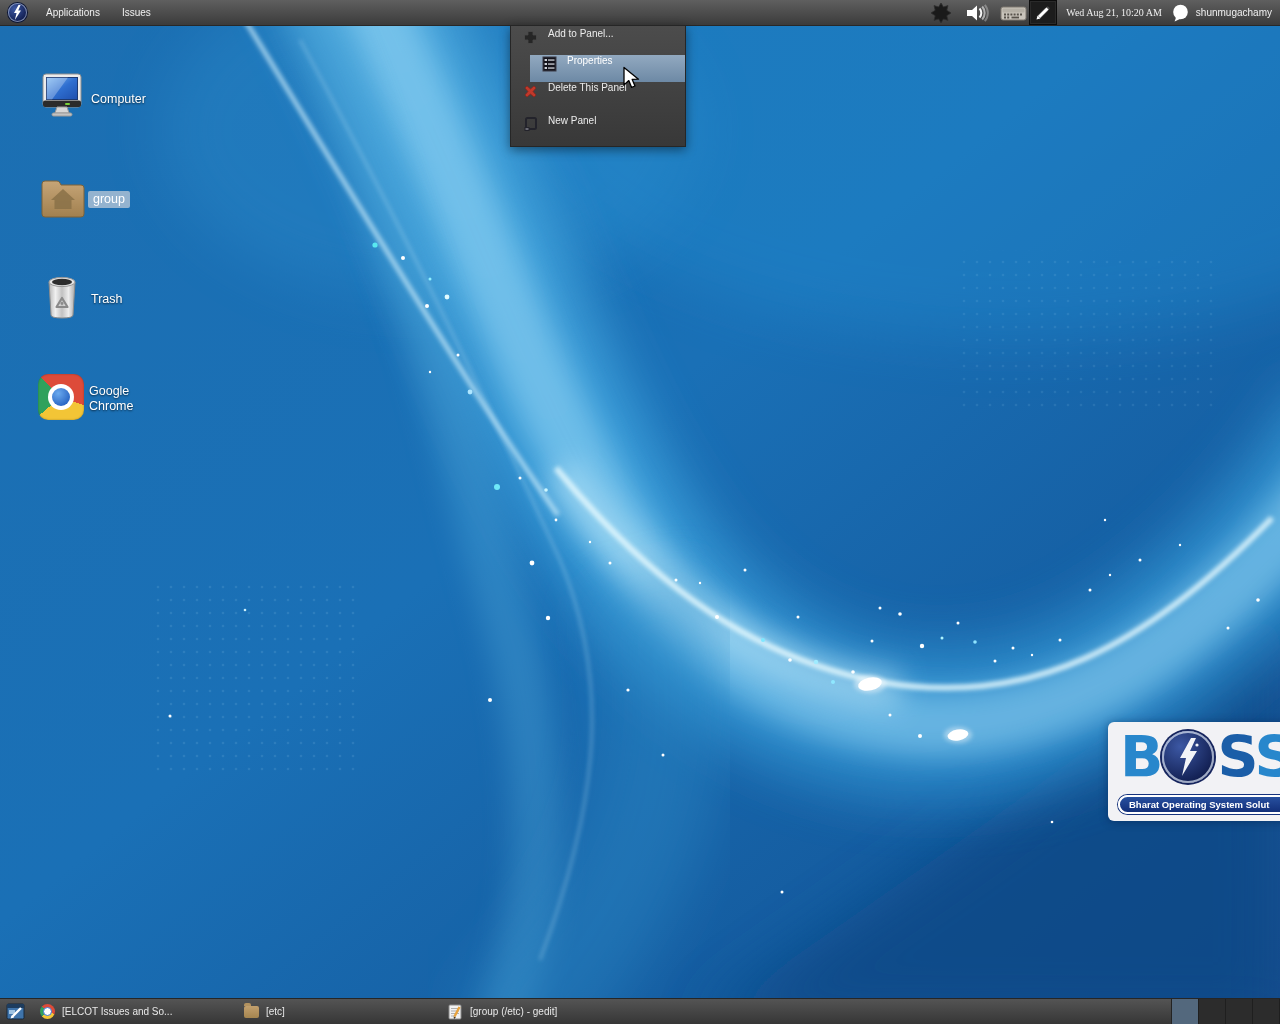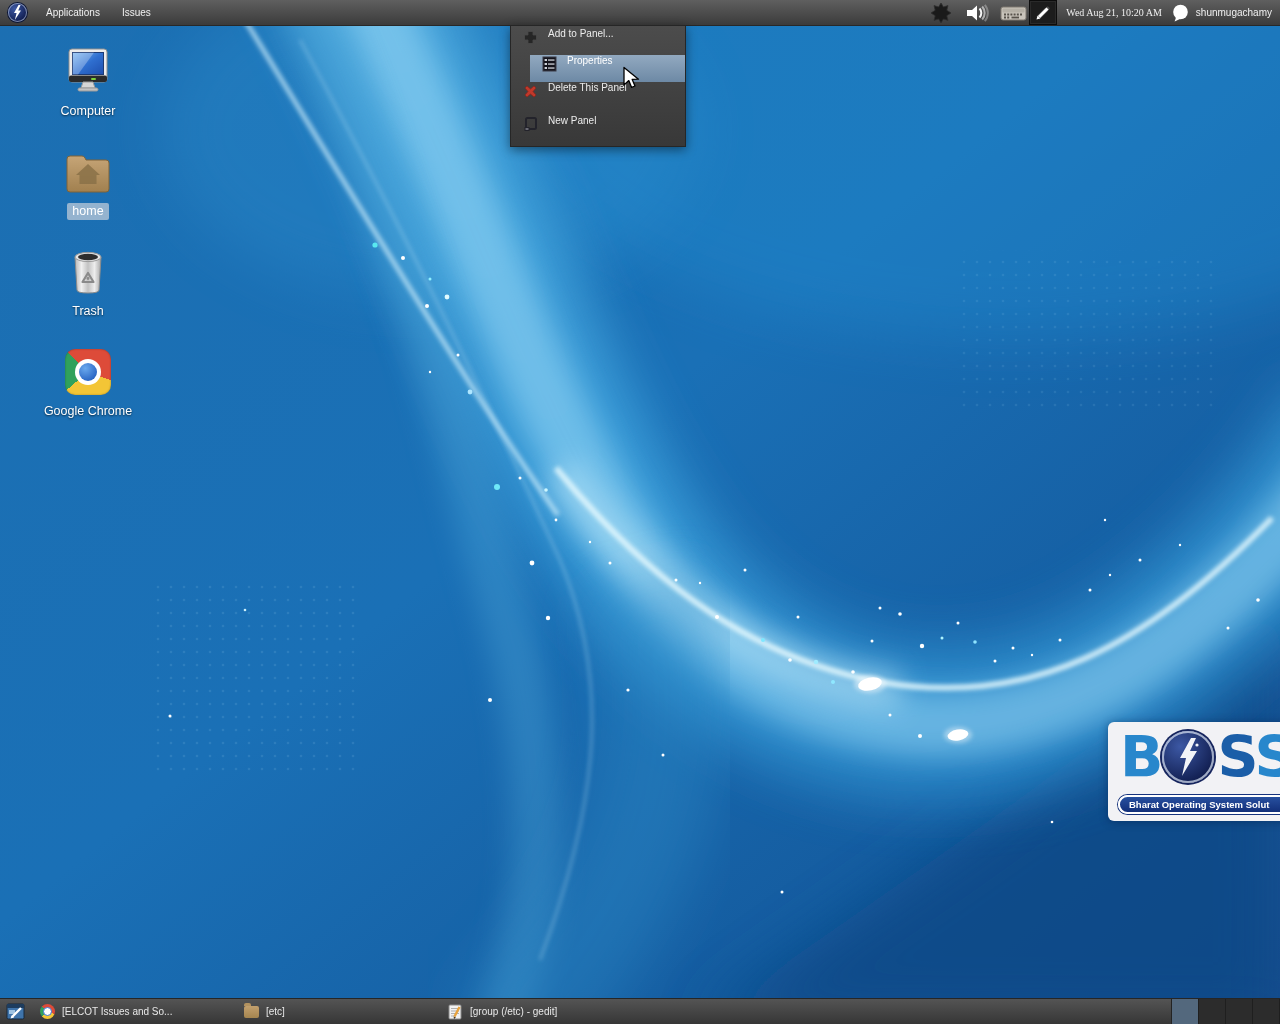--- a/index.html
+++ b/index.html
@@ -34,21 +34,21 @@
     background:linear-gradient(#4c4c4c,#383838);border:1px solid #262626;
     box-shadow:0 3px 10px rgba(0,0,0,.45);padding:2px 0 4px 0;}
   .menu-item{height:27px;display:flex;align-items:flex-start;gap:9px;padding:0 10px;
     color:#ececec;font-size:10px;white-space:nowrap;}
   .menu-item.highlighted{background:linear-gradient(#92a9c0,#6d89a5);color:#fff;margin-left:19px;}
   .menu-item.sep-before{margin-top:6px;}
   .mi-icon{width:18px;height:18px;display:flex;align-items:center;justify-content:center;flex:0 0 18px;}
 
   
   .dicons{position:absolute;left:38px;top:45px;z-index:10;}
-  .dicon{width:100px;height:100px;display:flex;flex-direction:column;align-items:center;margin-bottom:0;}
+  .dicon{width:100px;height:100px;display:flex;flex-direction:row;align-items:center;margin-bottom:0;}
   .dicon .art{height:50px;display:flex;align-items:flex-end;justify-content:center;}
   .dicon .lbl{margin-top:8px;color:#fff;font-size:12.5px;text-shadow:0 1px 2px rgba(0,0,0,.65);
     padding:1px 5px;border-radius:2px;line-height:15px;}
   .dicon .lbl.selected{background:rgba(158,184,209,.92);text-shadow:none;}
 
   .chrome-tile{width:46px;height:46px;border-radius:10px;position:relative;overflow:hidden;
     background:conic-gradient(from -45deg,#dd4b39 0 155deg,#f3c536 155deg 275deg,#30a15c 275deg 360deg);
     box-shadow:inset 0 0 2px rgba(0,0,0,.35);}
   .chrome-tile .wring{position:absolute;left:50%;top:50%;width:26px;height:26px;margin:-13px 0 0 -13px;
     border-radius:50%;background:#fff;}
@@ -335,21 +335,21 @@
           <defs>
             <linearGradient id="fold" x1="0" y1="0" x2="0" y2="1">
               <stop offset="0" stop-color="#c6a577"></stop>
                 <stop offset="1" stop-color="#a1804f"></stop>
             </linearGradient>
           </defs>
           <path d="M4,8 Q4,5 7,5 L19,5 Q21,5 22,7 L23,9 L43,9 Q46,9 46,12 L46,38 Q46,41 43,41 L7,41 Q4,41 4,38 Z" fill="url(#fold)" stroke="#7e6338"></path>
           <path d="M25,13 L37,24 L33.5,24 L33.5,33 L16.5,33 L16.5,24 L13,24 Z" fill="#8a7148" opacity="0.85"></path>
         </svg>
       </div>
-      <div class="lbl selected">home</div>
+      <div class="lbl selected">group</div>
     </div>
 
     <div class="dicon">
       <div class="art">
         <svg width="48" height="48" viewBox="0 0 48 48">
           <defs>
             <linearGradient id="tg" x1="0" y1="0" x2="1" y2="0">
               <stop offset="0" stop-color="#b7b7b7"></stop>
                 <stop offset="0.25" stop-color="#f0f0f0"></stop>
               <stop offset="0.5" stop-color="#c2c2c2"></stop>

